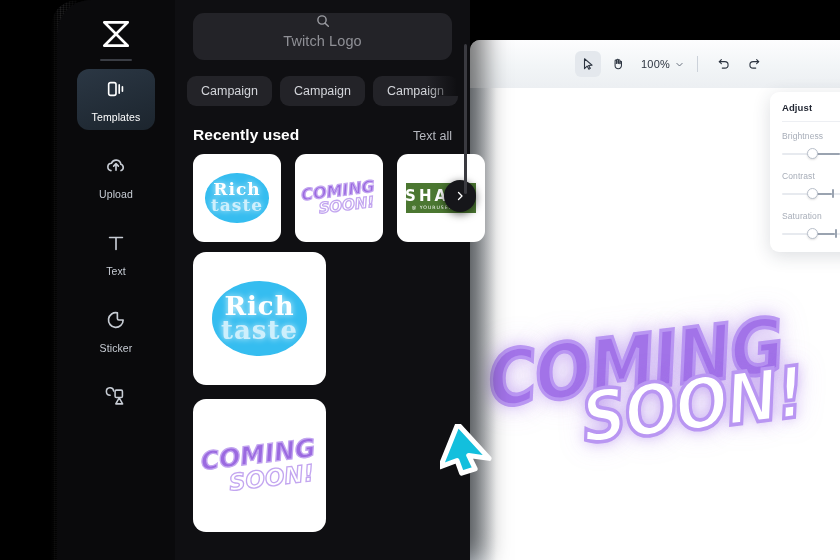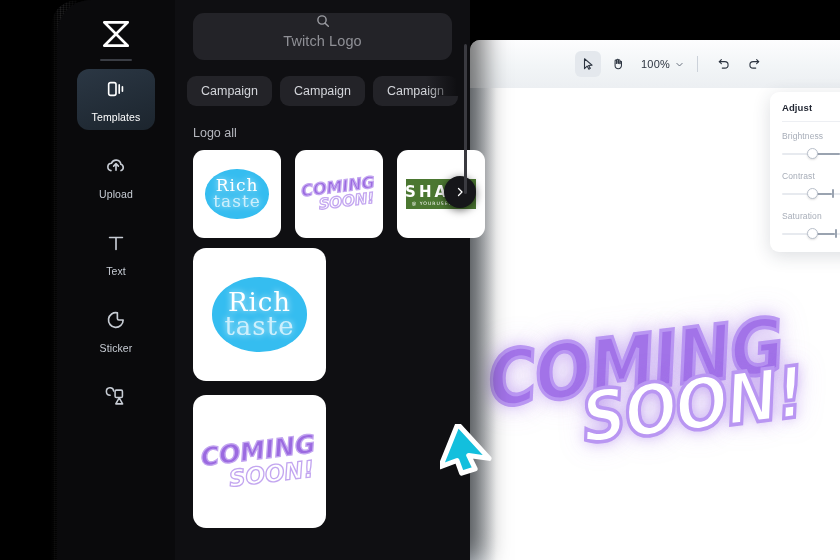--- a/index.html
+++ b/index.html
@@ -203,21 +203,21 @@
   }
   .scrollbar {
     position:absolute; right:3px; top:44px; width:3px; height:150px;
     background:#3a3a40; border-radius:3px;
   }
 
   
   .tpl { position:relative; width:100%; height:100%; display:flex; align-items:center; justify-content:center;}
   
   .rt-blob { position:absolute; width:72%; height:56%; background:#35bdf0; border-radius:50%; }
-  .rt-txt { position:relative; font-family:"DejaVu Serif", serif; font-weight:400; text-align:center; line-height:.92;}
+  .rt-txt { position:relative; font-family:"DejaVu Serif", serif; font-weight:700; text-align:center; line-height:.92;}
   .rt-1 { color:#fff; letter-spacing:1px; text-shadow: 0 0 6px rgba(255,255,255,.8);}
   .rt-2 { color:#cdeffc; letter-spacing:1px; text-shadow: 0 0 6px rgba(255,255,255,.8);}
   
   .cs-wrap { position:relative; transform: rotate(-7deg); text-align:center; font-family:"DejaVu Sans", sans-serif; font-weight:900; font-style:italic;}
   .cs-1 { color:#9b6ae0; -webkit-text-stroke:1.3px #c3a6f0; display:block; }
   .cs-2 { color:#fff; -webkit-text-stroke:1.3px #c3a6f0; display:block; margin-top:-3px; margin-left:18%;}
   
   .sh-box { background:#4b7731; display:flex; flex-direction:column; align-items:center; justify-content:center;}
   .sh-1 { color:#fff; font-weight:800; font-family:"DejaVu Sans", sans-serif; letter-spacing:3px; }
   .sh-2 { color:#fff; font-family:"DejaVu Sans", sans-serif; letter-spacing:1px; }
@@ -388,21 +388,22 @@
       </div>
 
       <div class="chips">
         <div class="chip">Campaign</div>
         <div class="chip">Campaign</div>
         <div class="chip">Campaign</div>
       </div>
       <div class="chips-fade"></div>
 
       <div class="sec-head">
-        <div class="sec-link">Logo all</div>
+        <div class="sec-title">Recently used</div>
+        <div class="sec-link">Text all</div>
       </div>
 
       <div class="row">
 
         <div class="thumb">
           <div class="tpl">
             <div class="rt-blob"></div>
             <div class="rt-txt">
               <div class="rt-1" style="font-size:17px">Rich</div>
               <div class="rt-2" style="font-size:17px">taste</div>

